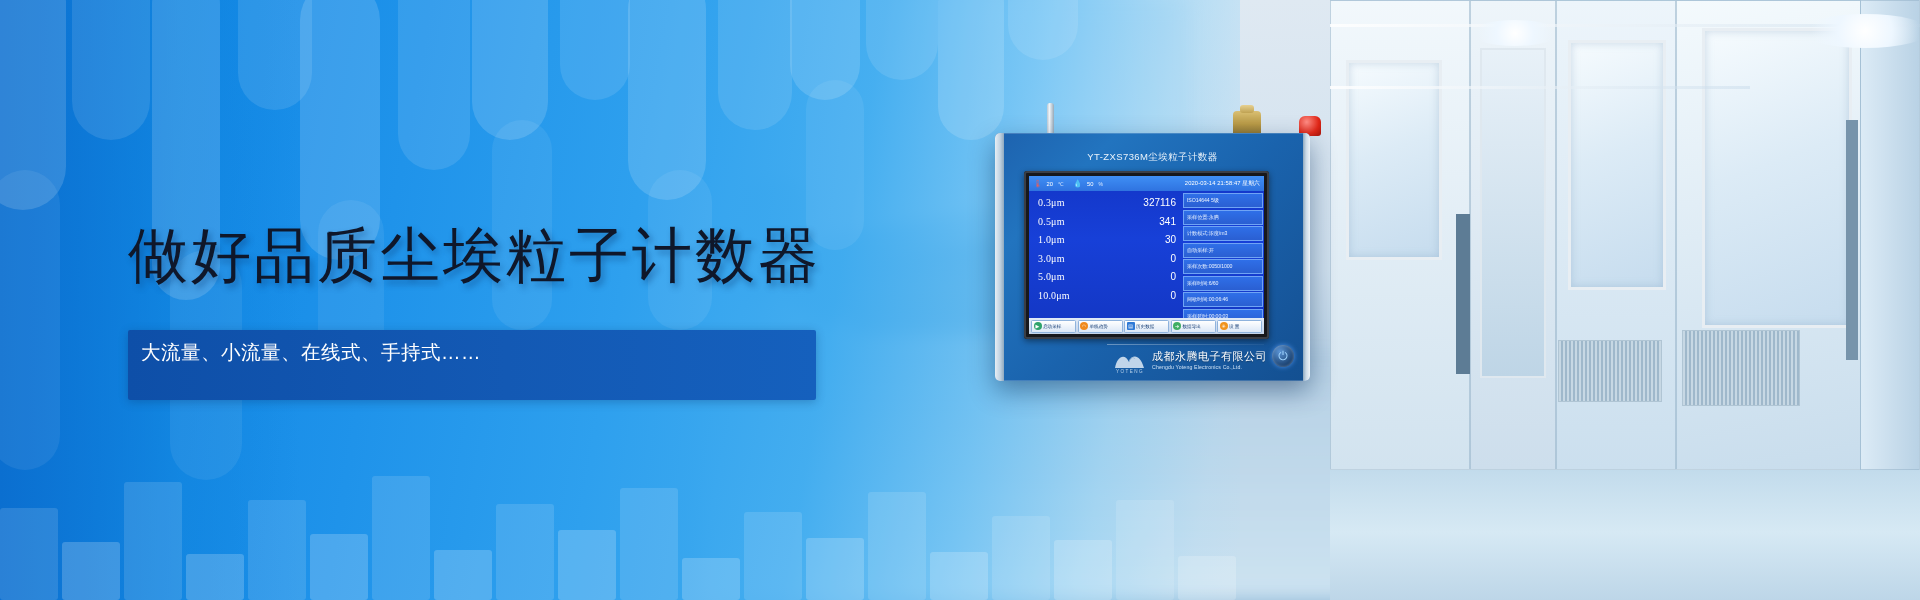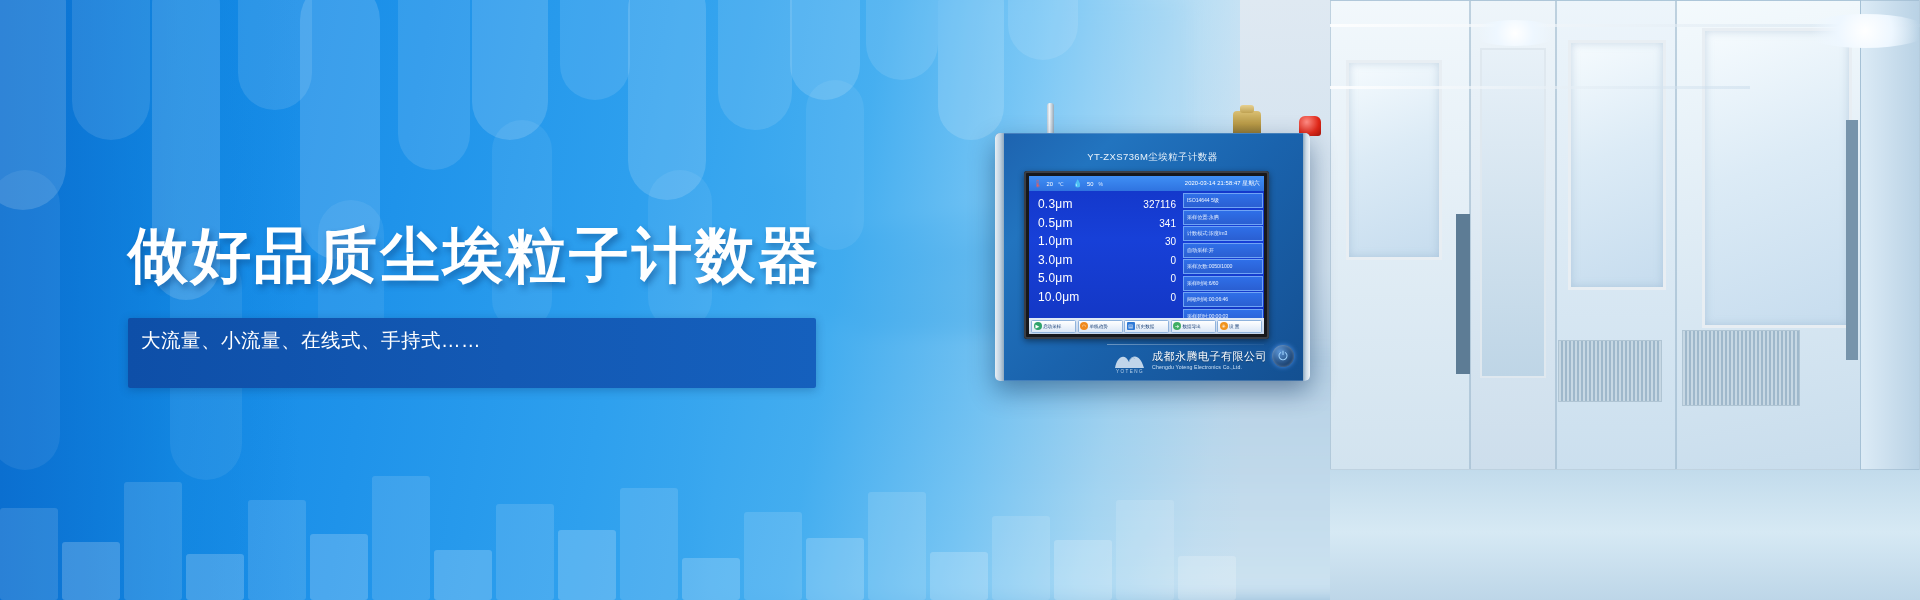--- a/index.html
+++ b/index.html
@@ -111,29 +111,29 @@
     position:absolute; left:128px; top:126px;
     font-size:62px; font-weight:bold; letter-spacing:2px;
     color:#ffd24d;
     -webkit-text-stroke:2px #0b4f9e;
     paint-order:stroke fill;
     text-shadow:4px 5px 0 #0b4f9e;
     white-space:nowrap;
   }
   .headline-2 {
     position:absolute; left:128px; top:216px;
-    font-size:60px; font-weight:bold; letter-spacing:3px;
-    color:#ffffff;
+    font-size:60px; font-weight:normal; letter-spacing:3px;
+    color:#0f172a;
     text-shadow:3px 4px 6px rgba(8,60,120,.45);
     white-space:nowrap;
   }
 
   
   .subband {
-    position:absolute; left:128px; top:318px;
+    position:absolute; left:128px; top:330px;
     width:688px; height:70px;
     background:linear-gradient(90deg,#0e4fa8 0%,#1359b4 55%,#1560bd 100%);
     border-radius:2px;
     box-shadow:0 2px 10px rgba(5,45,100,.3);
     padding-left:28px;
   }
   .subband .line {
     position:absolute; left:13px;
     color:#ffffff; font-size:19.5px; letter-spacing:.5px; white-space:nowrap;
   }
@@ -216,21 +216,21 @@
 
   
   .lcd-readings {
     position:absolute; left:0; top:15px; width:152px; height:126px;
     padding:6px 5px 0 9px;
   }
   .rrow {
     display:flex; justify-content:space-between; align-items:baseline;
     height:18.5px; color:#ffffff;
   }
-  .rsize { font-size:12px; letter-spacing:.2px; }
+  .rsize { font-size:10px; letter-spacing:.2px;font-family:Liberation Serif, serif; }
   .rval  { font-size:10px; }
 
   
   .lcd-info {
     position:absolute; left:154px; top:17px; width:80px;
   }
   .irow {
     height:15px; margin-bottom:1.5px;
     background:linear-gradient(180deg,#2f6fe8,#2a5fd2);
     border:.5px solid #6fa4f5;

